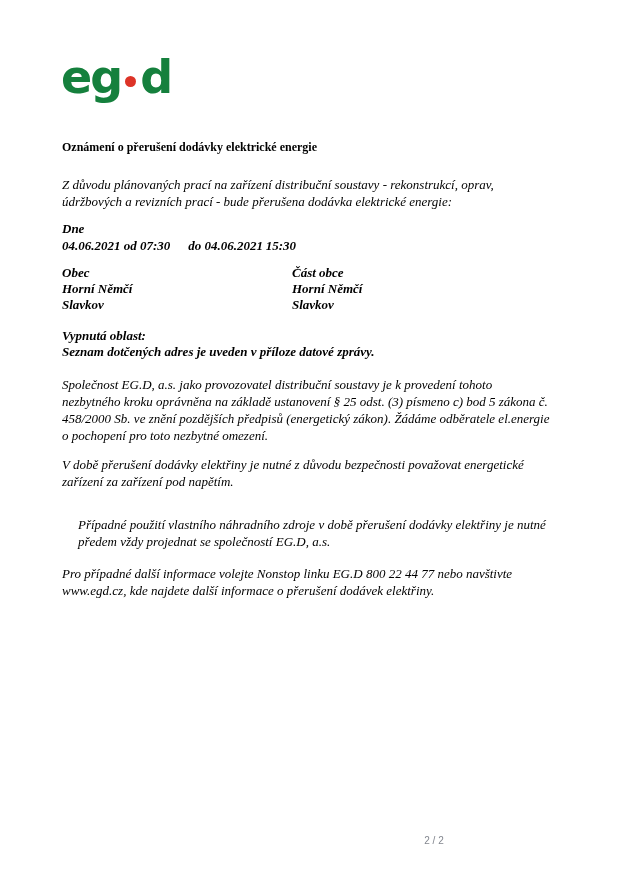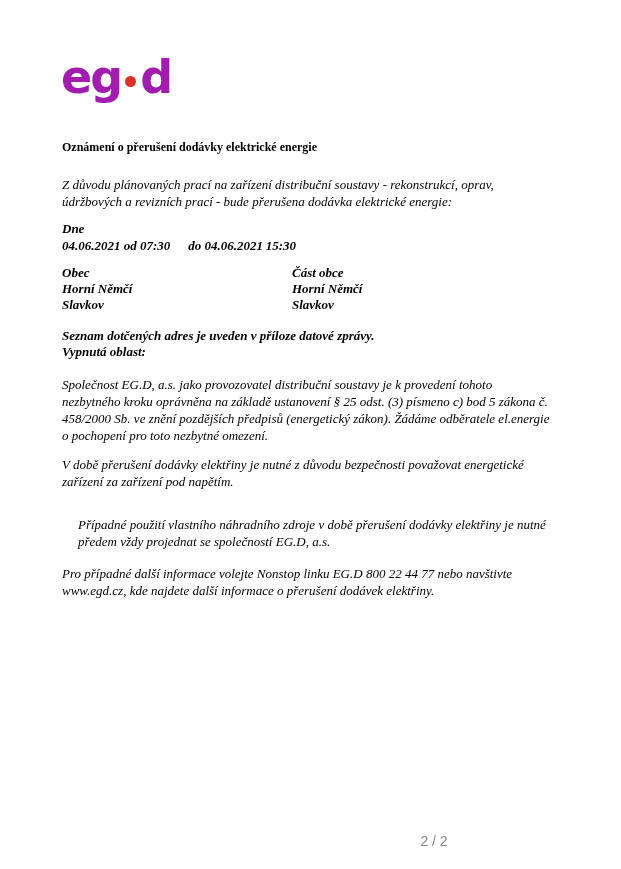--- a/index.html
+++ b/index.html
@@ -22,21 +22,21 @@
   
   .logo {
     position: absolute;
     top: 54px;
     left: 61px;
     font-family: "DejaVu Sans", sans-serif;
     font-weight: bold;
     font-size: 46px;
     line-height: 46px;
     letter-spacing: -2px;
-    color: #a21caf;
+    color: #15803d;
     white-space: nowrap;
   }
   .logo-dot {
     display: inline-block;
     width: 11px;
     height: 11px;
     border-radius: 50%;
     background: #DD3327;
     margin: 0 4px;
     vertical-align: middle;
@@ -67,21 +67,21 @@
   .pos-thanks    { top: 611px; }
   .pos-signature { top: 644px; }
 
   .footer {
     position: absolute;
     top: 834px;
     left: 398px;
     width: 72px;
     text-align: center;
     font-family: "Liberation Sans", sans-serif;
-    font-size: 14px;
+    font-size: 10px;
     line-height: 14px;
     color: #83878f;
   }
 </style>
 </head>
 <body>
 
 <div class="page">
 
   <div class="logo">
@@ -105,22 +105,22 @@
     <div class="pre">Horní Němčí
 Slavkov</div>
   </div>
   <div class="abs bold pos-col-cast">
     <div>Část obce</div>
     <div class="pre">Horní Němčí
 Slavkov</div>
   </div>
 
   <div class="abs bold pos-area">
+    <div>Vypnutá oblast:</div>
     <div>Seznam dotčených adres je uveden v příloze datové zprávy.</div>
-    <div>Vypnutá oblast:</div>
   </div>
 
   <p class="abs pre pos-legal">Společnost EG.D, a.s. jako provozovatel distribuční soustavy je k provedení tohoto
 nezbytného kroku oprávněna na základě ustanovení § 25 odst. (3) písmeno c) bod 5 zákona č.
 458/2000 Sb. ve znění pozdějších předpisů (energetický zákon). Žádáme odběratele el.energie
 o pochopení pro toto nezbytné omezení.</p>
 
   <div class="abs pos-warning">
     <div class="pre">V době přerušení dodávky elektřiny je nutné z důvodu bezpečnosti považovat energetické
 zařízení za zařízení pod napětím.</div>

